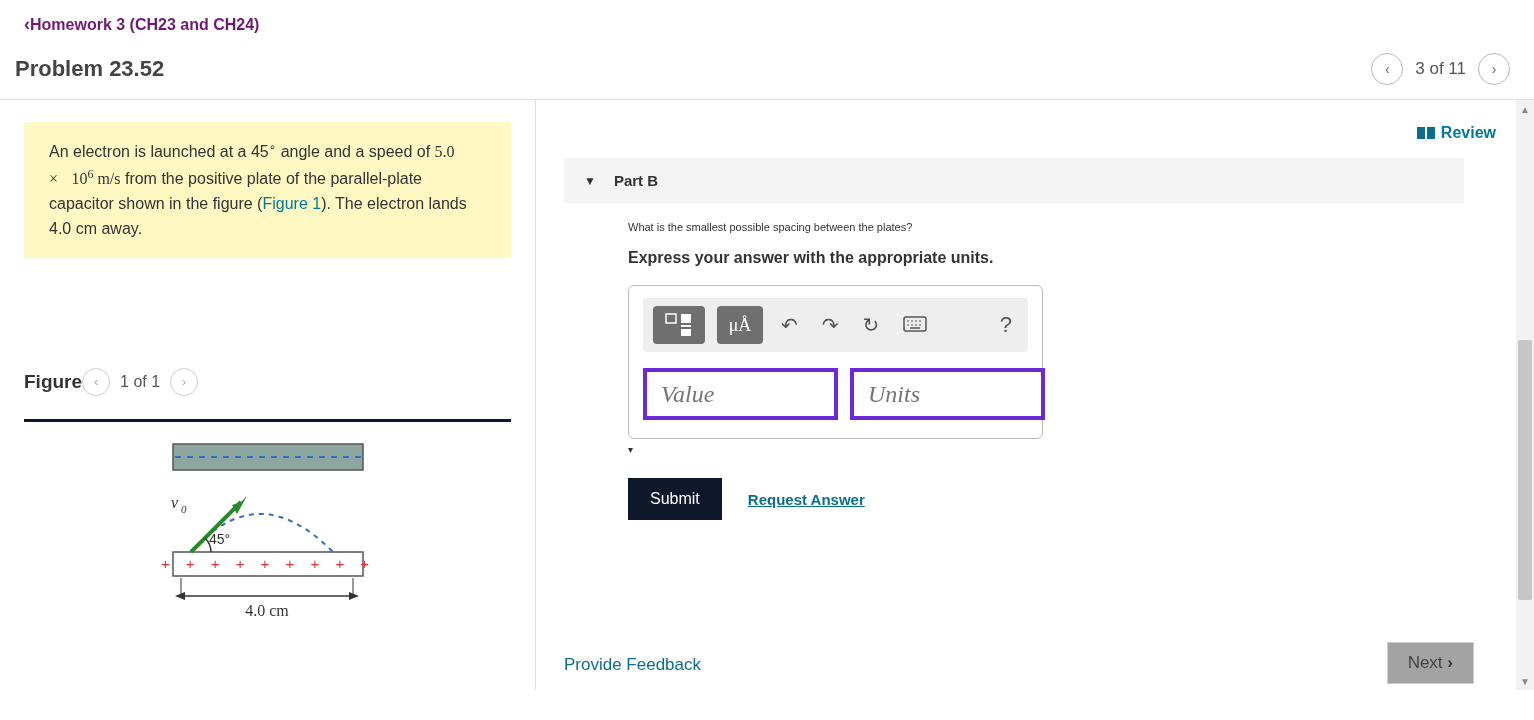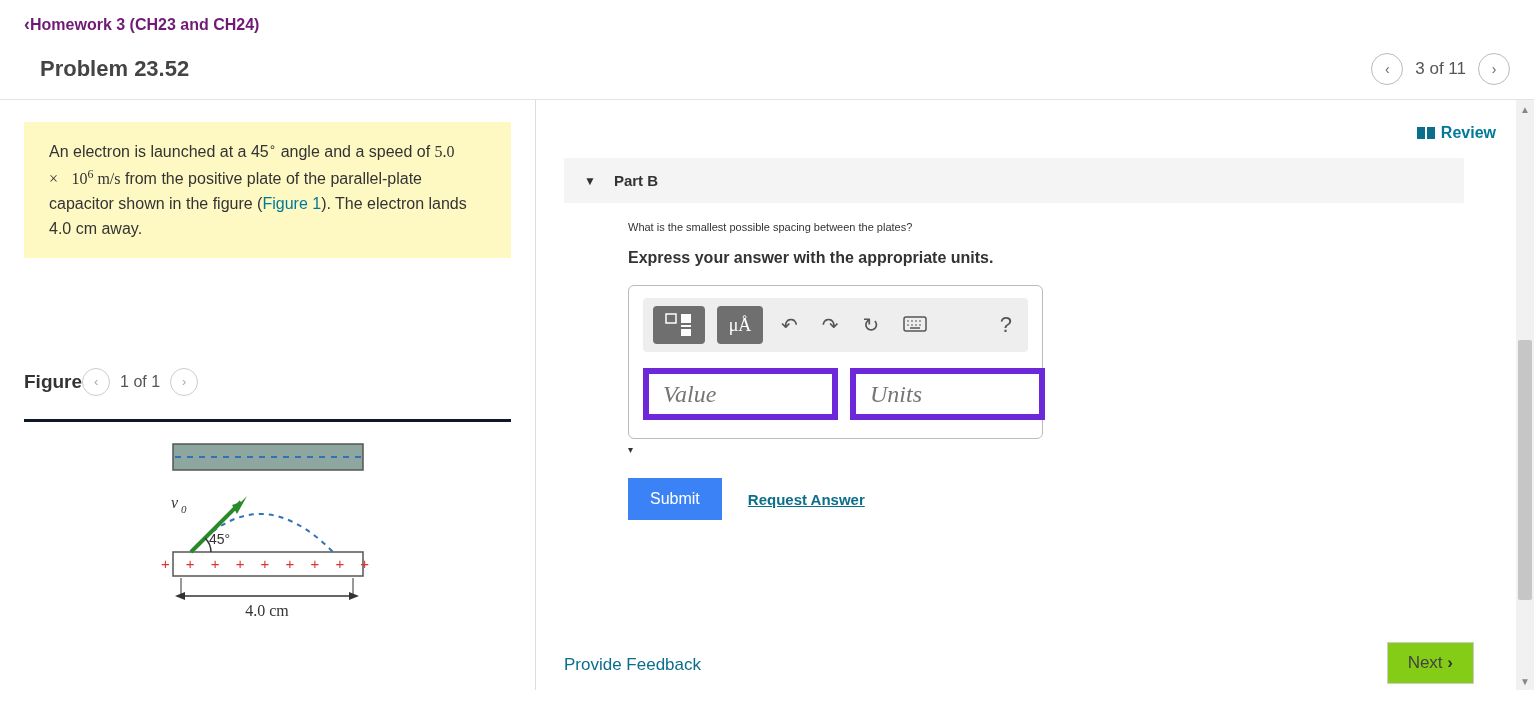--- a/index.html
+++ b/index.html
@@ -19,21 +19,21 @@
     color: #701a75;
     font-weight: bold;
     font-size: 16px;
     cursor: pointer;
   }
   .back-link .chev { font-size: 18px; font-weight: bold; }
   .title-row {
     display: flex;
     align-items: center;
     justify-content: space-between;
-    padding: 18px 24px 14px 40px;
+    padding: 18px 24px 14px 15px;
     border-bottom: 1px solid #e2e2e2;
   }
   .problem-title { font-size: 22px; font-weight: bold; color: #444; }
   .nav-group { display: flex; align-items: center; gap: 12px; }
   .circ-btn {
     width: 32px; height: 32px; border-radius: 50%;
     border: 1px solid #bbb; display: flex; align-items: center;
     justify-content: center; color: #666; cursor: pointer;
     font-size: 14px; background: #fff;
   }
@@ -109,38 +109,38 @@
   .tool-btn-dark {
     background: #6f6f6f; color: #fff; width: 46px; height: 38px;
     border-radius: 4px; display: flex; align-items: center;
     justify-content: center; font-size: 15px; cursor: pointer;
   }
   .tool-btn-dark.frac { width: 52px; }
   .tool-icon { color: #555; font-size: 20px; cursor: pointer; padding: 4px 6px; }
   .tool-icon.help { font-size: 22px; margin-left: auto; }
   .inputs-row { display: flex; gap: 12px; }
   .val-input {
-    border: 6px solid #6d28d9; height: 52px; font-size: 24px;
+    border: 4px solid #6d28d9; height: 52px; font-size: 24px;
     font-style: italic; color: #aaa; padding: 0 14px; font-family: Georgia, serif;
     width: 195px;
   }
   .caret-after { color: #333; align-self: flex-end; font-size: 10px; padding-bottom: 2px; }
   .submit-row { display: flex; align-items: center; gap: 26px; margin-top: 22px; }
   .submit-btn {
-    background: #3b82f6; color: #fff; border: none;
+    background: #0f172a; color: #fff; border: none;
     padding: 12px 22px; font-size: 16px; cursor: pointer;
   }
   .req-answer { color: #0b6e8a; font-weight: bold; text-decoration: underline; font-size: 15px; cursor: pointer; }
   .feedback-link {
     position: absolute; bottom: 15px; left: 28px;
     color: #0b6e8a; font-size: 17px; cursor: pointer;
   }
   .next-btn {
     position: absolute; bottom: 6px; right: 60px;
-    background: #84cc16; border: 1px solid #ccc;
+    background: #a3a3a3; border: 1px solid #ccc;
     padding: 10px 20px; font-size: 17px; color: #444; cursor: pointer;
   }
   .next-btn .ar { font-weight: bold; color: #333; }
   .scrollbar {
     position: absolute; right: 0; top: 0; bottom: 0; width: 18px;
     background: #f1f1f1;
   }
   .scroll-arrow {
     height: 18px; display: flex; align-items: center; justify-content: center;
     color: #888; font-size: 10px; cursor: pointer;

